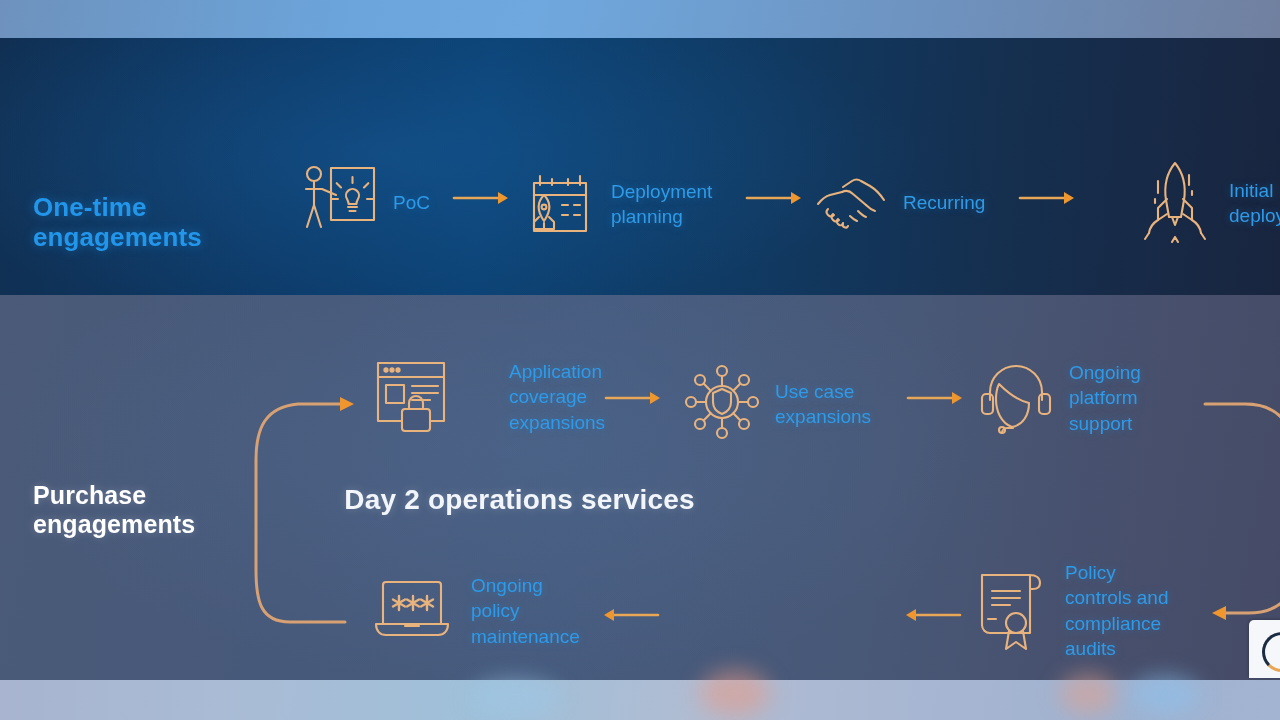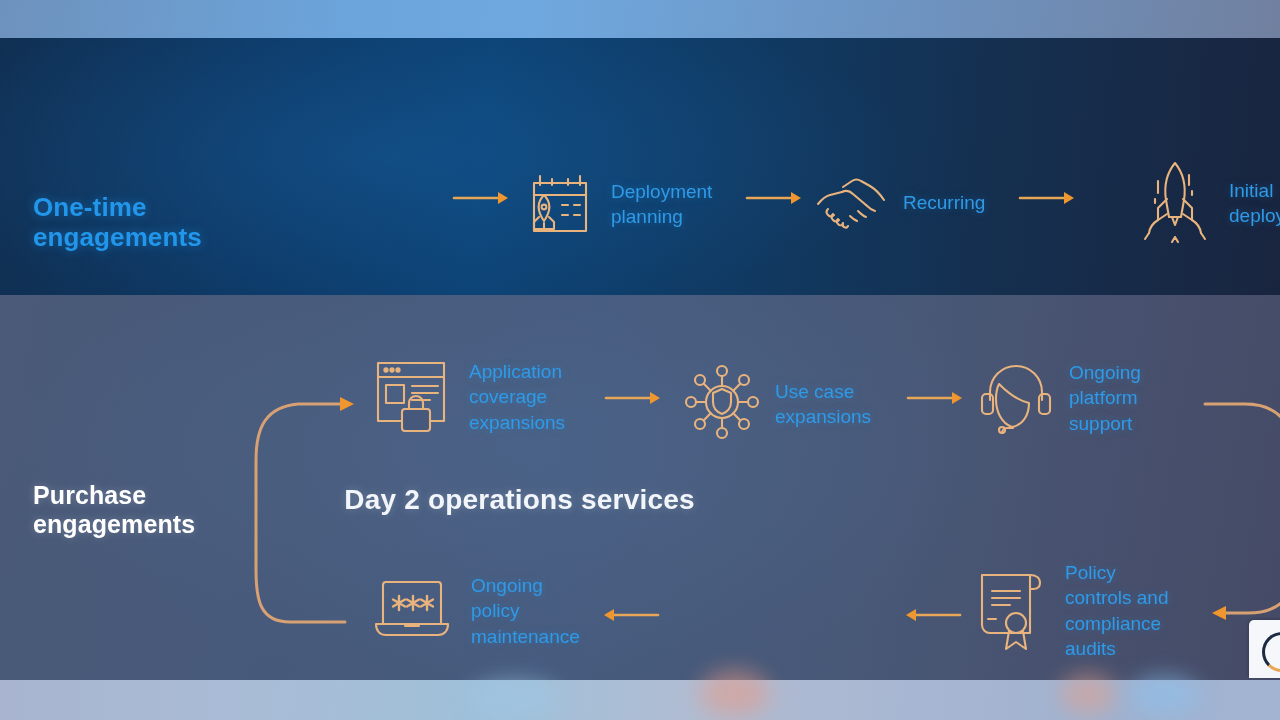--- a/index.html
+++ b/index.html
@@ -92,20 +92,35 @@
   </div>
 
   <div class="sec-label" id="label-onetime" style="white-space:pre-line;">One-time
 engagements</div>
 
   <div class="sec-label" id="label-recurring" style="white-space:pre-line;">Purchase
 engagements</div>
 
   <div id="day2-title">Day 2 operations services</div>
 
+  <div class="step" style="left:300px;top:163px;">
+    <span class="ico">
+      <svg width="80" height="75" viewBox="0 0 80 75" fill="none" stroke="#e9b37e" stroke-width="2.1" stroke-linecap="round" stroke-linejoin="round">
+        <rect x="31" y="5" width="43" height="52"></rect>
+        <circle cx="14" cy="11" r="7"></circle>
+        <path d="M14 18 v24"></path>
+        <path d="M14 42 l-7 22 M14 42 l7 22"></path>
+        <path d="M6 26 h16 M22 26 l14 6"></path>
+        <path d="M48 44 h9 M49.5 48 h6"></path>
+        <path d="M47 36 a6.5 6.5 0 1 1 11 0 c-1 2 -1.6 3 -1.6 5 h-7.8 c0 -2 -.6 -3 -1.6 -5 z"></path>
+        <path d="M52.5 20 v-6 M41 24.5 l-4.3 -4.3 M64 24.5 l4.3 -4.3 M38 36 h-6 M67 36 h6"></path>
+      </svg>
+    </span>
+    <span class="txt">PoC</span>
+  </div>
 
   <svg class="arrow" style="left:452px;top:190px;" width="60" height="16" viewBox="0 0 60 16">
     <path d="M2 8 H48" stroke="#e8a657" stroke-width="2.6" stroke-linecap="round"></path>
     <path d="M46 2 L56 8 L46 14 Z" fill="#f0962e"></path>
   </svg>
 
   <div class="step" style="left:522px;top:165px;">
     <span class="ico">
       <svg width="76" height="74" viewBox="0 0 76 74" fill="none" stroke="#e9b37e" stroke-width="2.1" stroke-linecap="round" stroke-linejoin="round">
         <path d="M12 18 h52 v48 h-52 z"></path>
@@ -169,21 +184,21 @@
   <svg class="arrow" style="left:250px;top:385px;" width="130" height="250" viewBox="0 0 130 250">
     <path d="M95 237 H40 C10 237 6 215 6 185 V75 C6 42 16 22 48 19 H92" stroke="#d7a173" stroke-width="3" fill="none" stroke-linecap="round"></path>
     <path d="M90 12 L104 19 L90 26 Z" fill="#f0962e"></path>
   </svg>
 
   <svg class="arrow" style="left:1200px;top:385px;" width="110" height="240" viewBox="0 0 110 240">
     <path d="M5 19 H45 C80 19 96 42 96 78 V180 C96 212 78 228 48 228 H22" stroke="#d7a173" stroke-width="3" fill="none" stroke-linecap="round"></path>
     <path d="M26 221 L12 228 L26 235 Z" fill="#f0962e"></path>
   </svg>
 
-  <div class="step row2" style="left:372px;top:355px;">
+  <div class="step row2" style="left:372px;top:355px;gap:40px;">
     <span class="ico">
       <svg width="84" height="80" viewBox="0 0 84 80" fill="none" stroke="#e9b37e" stroke-width="2.1" stroke-linecap="round" stroke-linejoin="round">
         <rect x="6" y="8" width="66" height="58"></rect>
         <path d="M6 22 h66"></path>
         <circle cx="14" cy="15" r="1.6" fill="#e9b37e"></circle>
         <circle cx="20" cy="15" r="1.6" fill="#e9b37e"></circle>
         <circle cx="26" cy="15" r="1.6" fill="#e9b37e"></circle>
         <rect x="14" y="30" width="18" height="18"></rect>
         <path d="M40 31 h26 M40 38 h26 M40 45 h18"></path>
         <rect x="30" y="54" width="28" height="22" rx="3" fill="#46587b"></rect>

